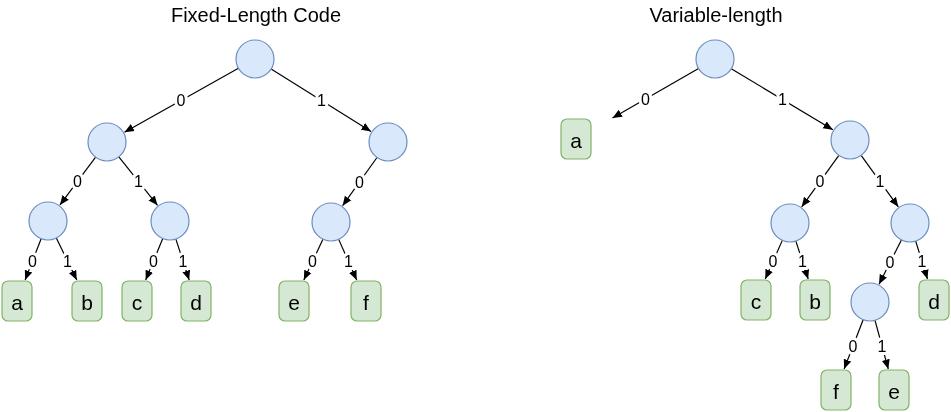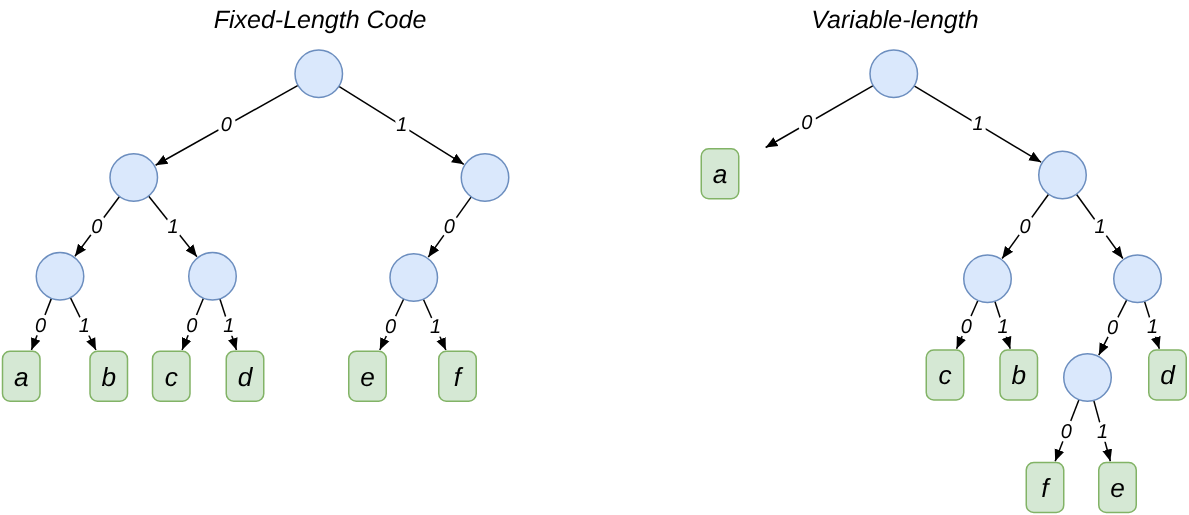--- a/index.html
+++ b/index.html
@@ -7,21 +7,20 @@
     padding: 0;
     background: #ffffff;
   }
   .canvas {
     position: relative;
     width: 951px;
     height: 412px;
     background: var(--canvas-bg, #ffffff);
     font-family: "Liberation Sans", sans-serif;
     overflow: hidden;
-    font-style: italic;
   }
   svg { display: block; }
   .tree-title {
     font-size: 20px;
     fill: var(--text-color, #000000);
     text-anchor: middle;
   }
   .internal-node {
     fill: var(--internal-node-fill, #dae8fc);
     stroke: var(--internal-node-stroke, #6c8ebf);

